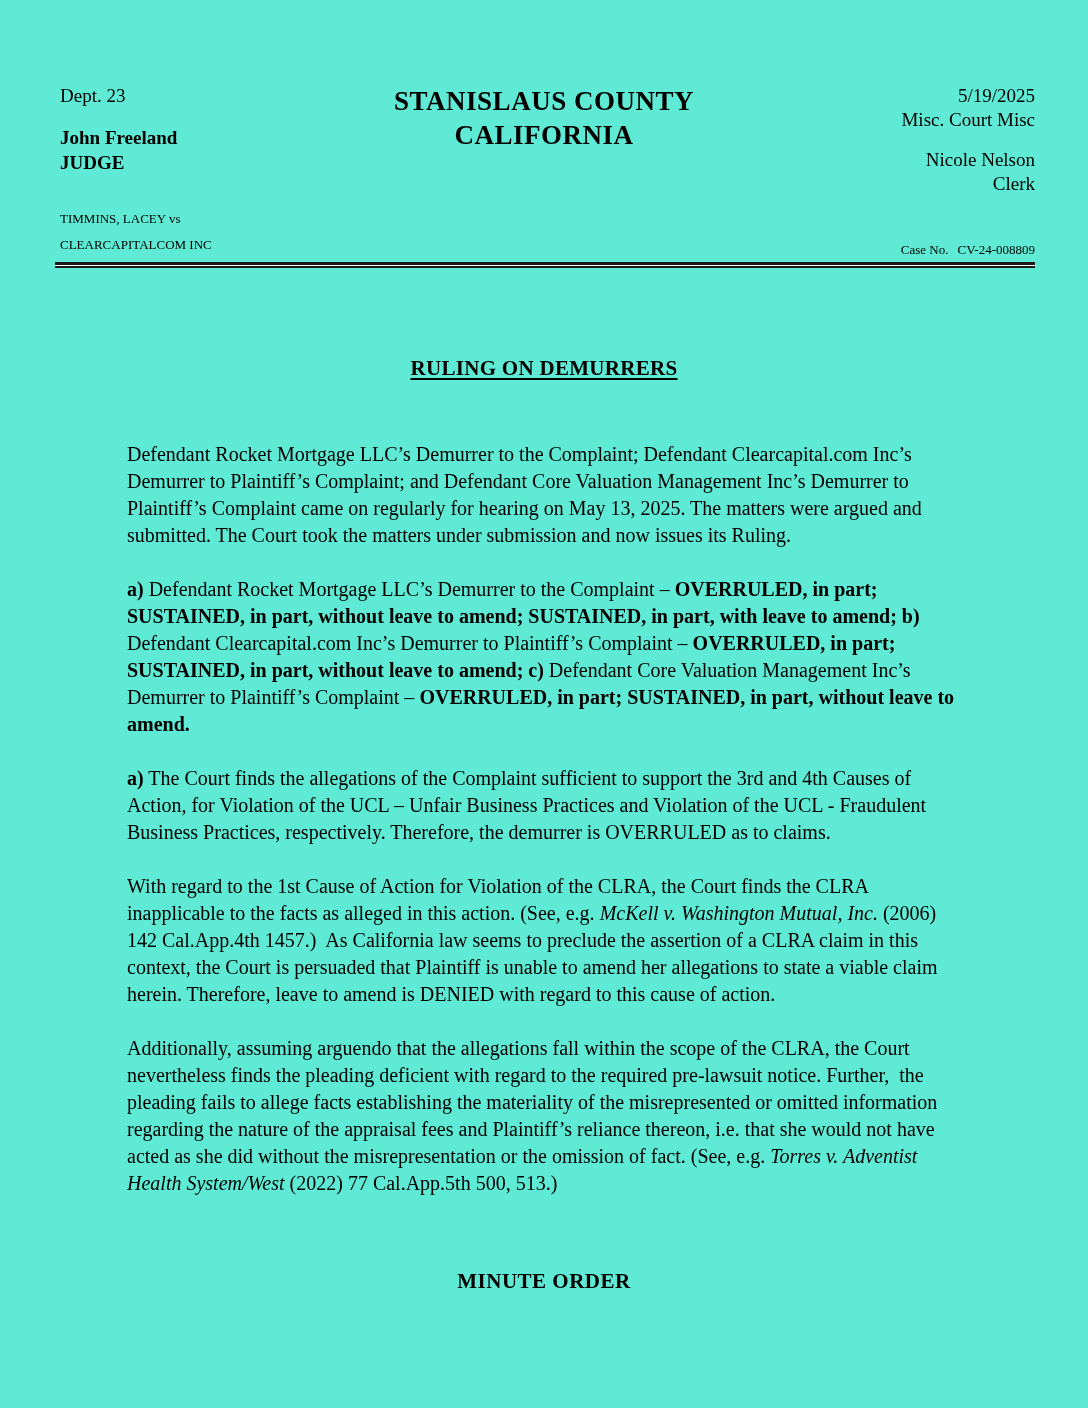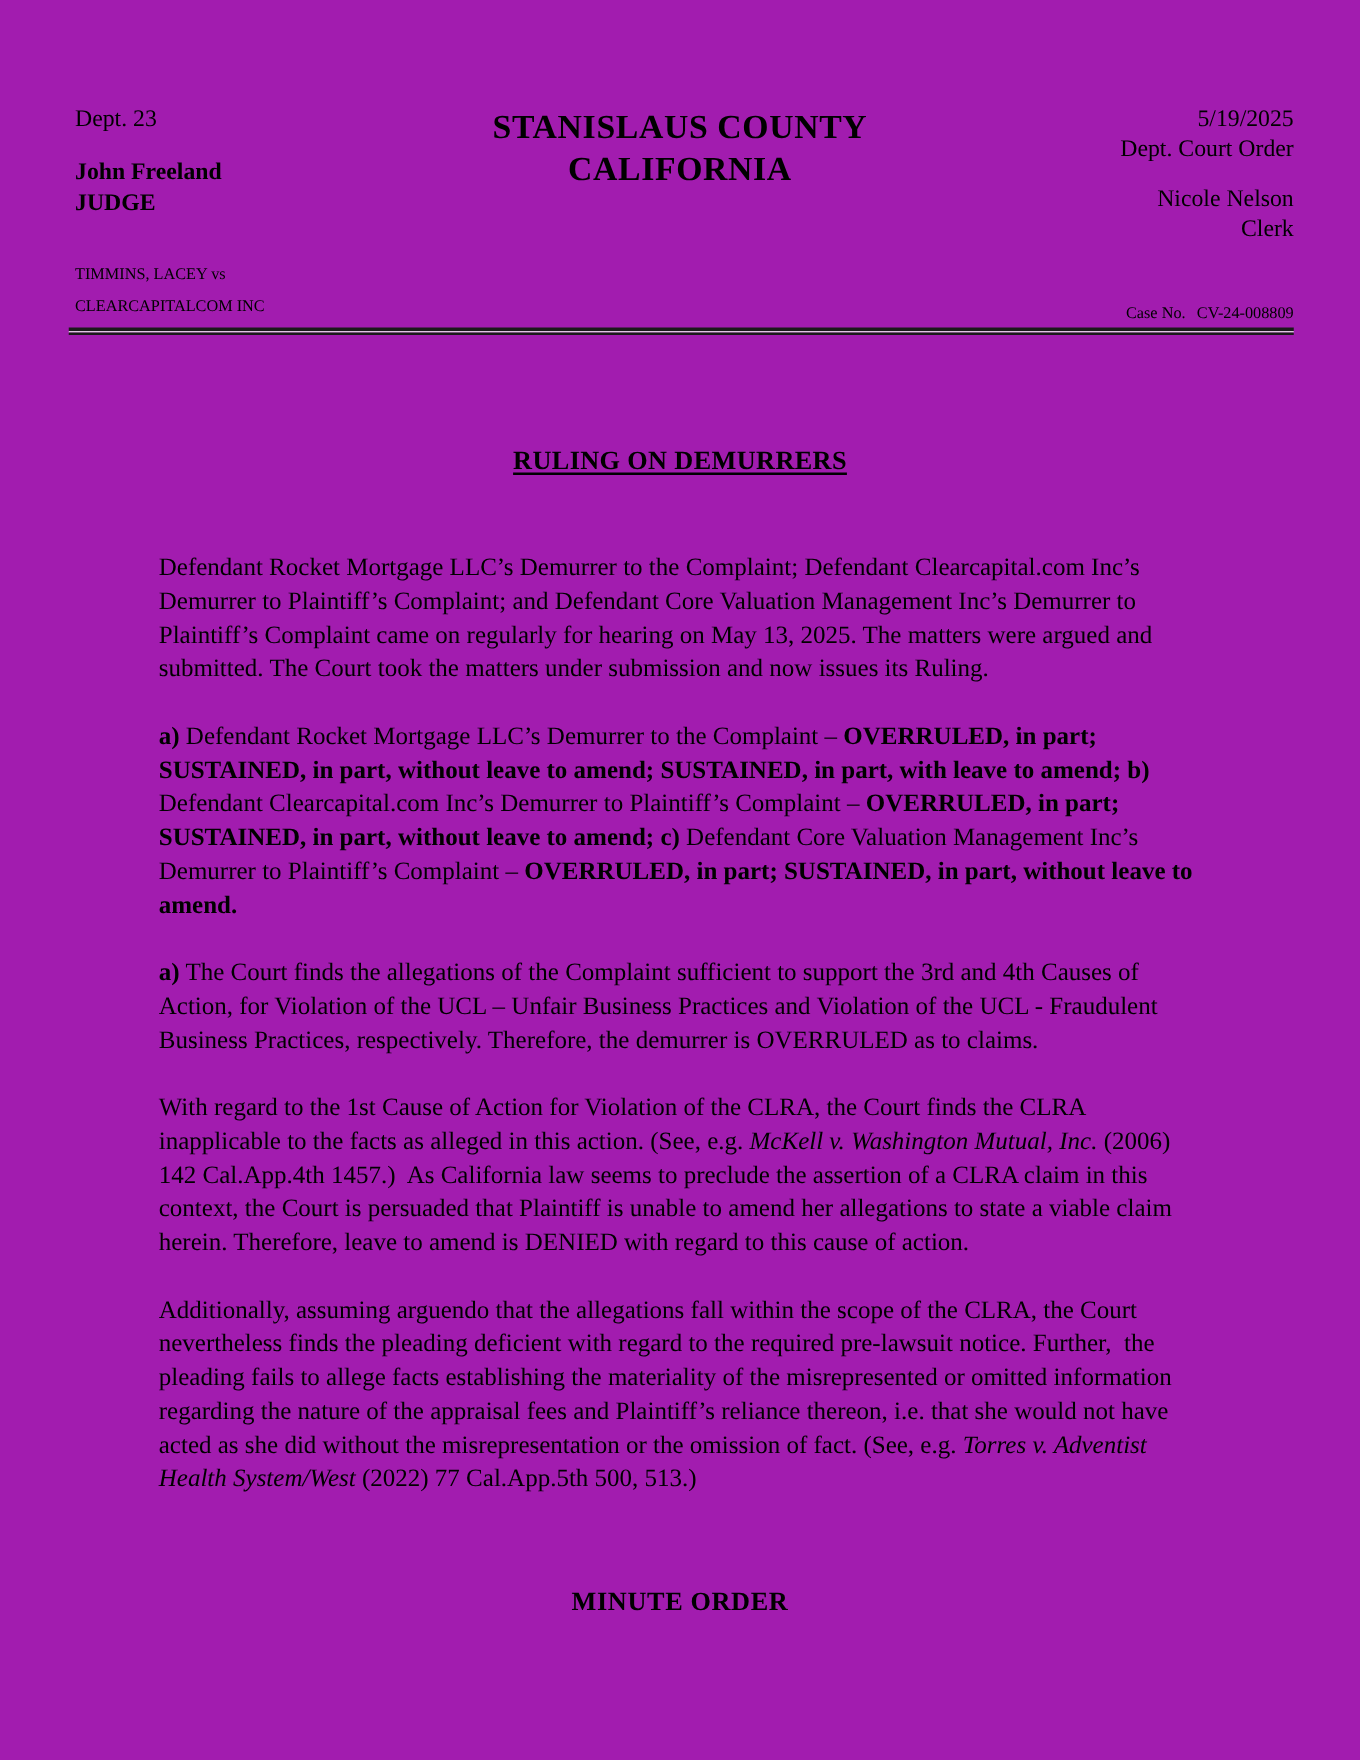--- a/index.html
+++ b/index.html
@@ -2,21 +2,21 @@
 <html><head>
 <meta charset="utf-8">
 <style>
   * { margin: 0; padding: 0; box-sizing: border-box; }
   html, body { background: #e8e8e8; }
   .page {
     position: relative;
     width: 1088px;
     height: 1408px;
     margin: 0 auto;
-    background: #a21caf;
+    background: #5eead4;
     color: #000000;
     font-family: "Liberation Serif", "DejaVu Serif", serif;
   }
   
   .header { position: relative; height: 262px; }
   .hdr-left {
     position: absolute; left: 60px; top: 83px;
     font-size: 19px; line-height: 25px;
   }
   .hdr-left .dept { margin-bottom: 17px; }
@@ -87,21 +87,21 @@
       <div class="judge-title">JUDGE</div>
     </div>
 
     <div class="hdr-center">
       <div>STANISLAUS COUNTY</div>
       <div>CALIFORNIA</div>
     </div>
 
     <div class="hdr-right">
       <div class="order-date">5/19/2025</div>
-      <div class="order-type">Dept. Court Order</div>
+      <div class="order-type">Misc. Court Misc</div>
       <div class="clerk-name">Nicole Nelson</div>
       <div class="clerk-title">Clerk</div>
     </div>
 
     <div class="parties">
       <div>TIMMINS, LACEY vs</div>
       <div>CLEARCAPITALCOM INC</div>
     </div>
 
     <div class="case-no">

